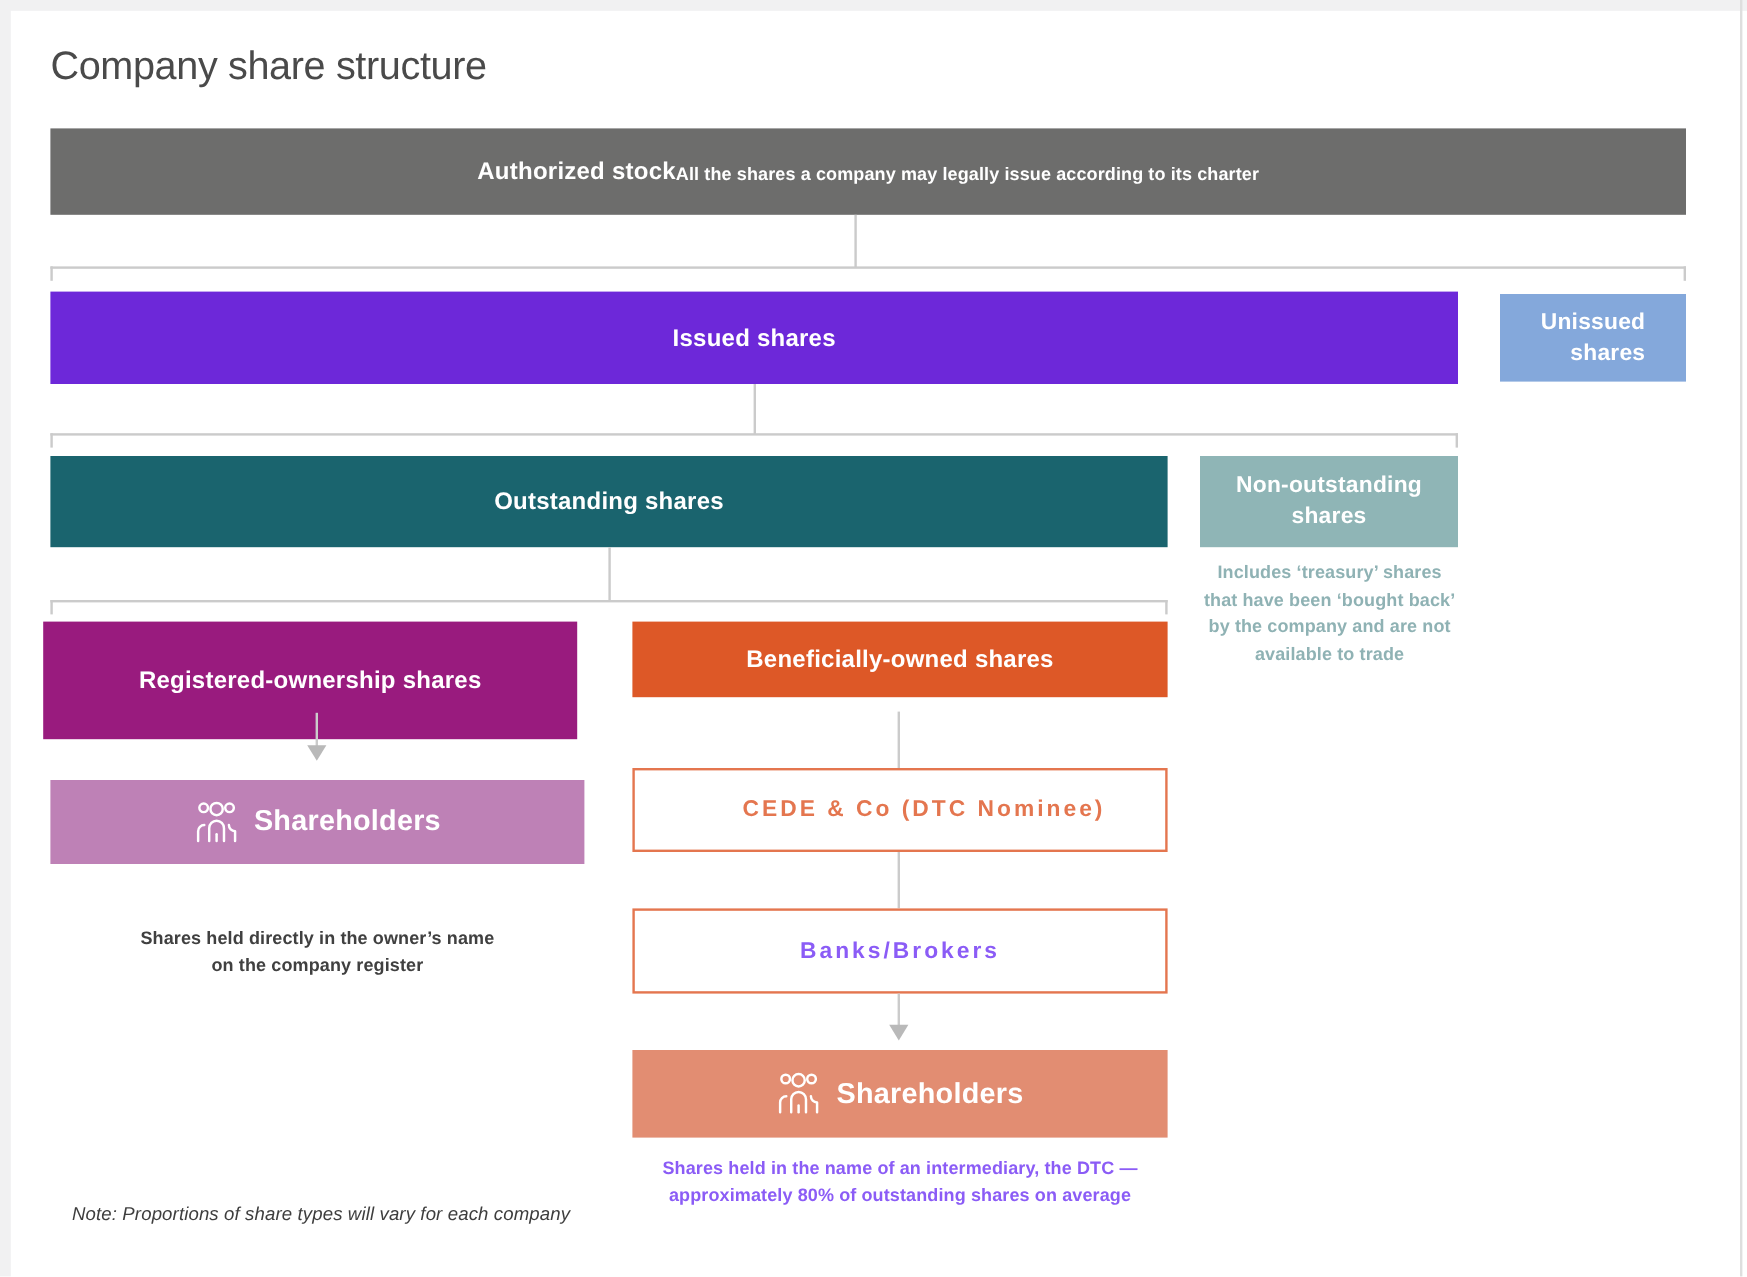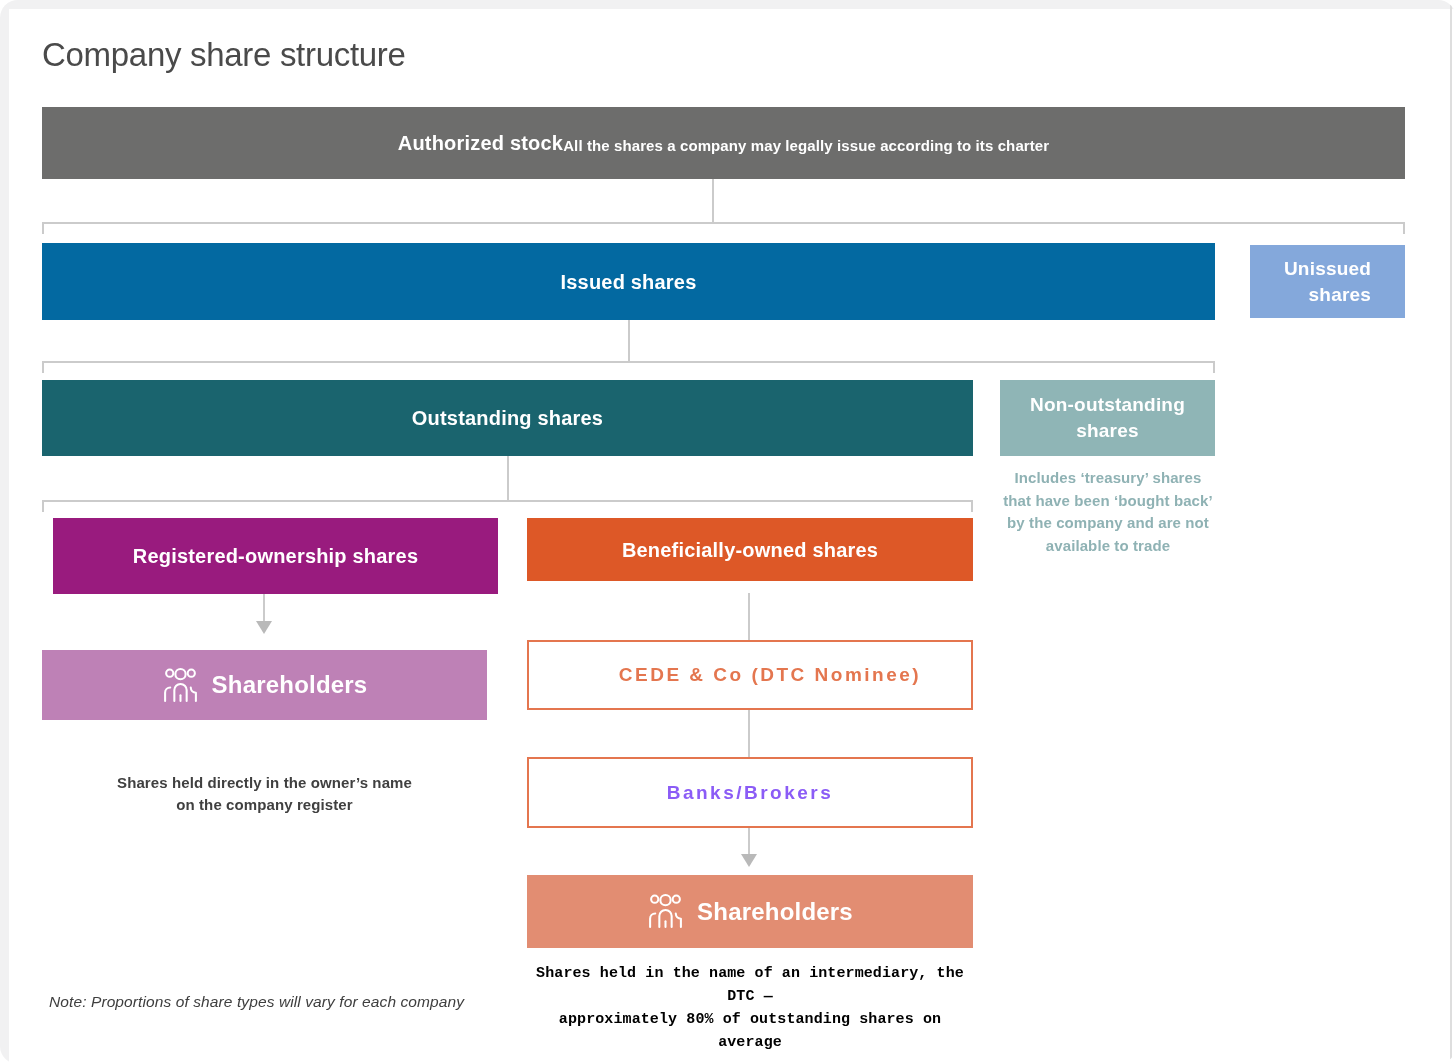--- a/index.html
+++ b/index.html
@@ -1,18 +1,18 @@
 <!DOCTYPE html>
 <html><head>
 <meta charset="utf-8">
 <style>
   html,body{margin:0;padding:0;background:#ffffff;}
   .canvas{
     position:relative;width:1456px;height:1064px;background:#ffffff;
-    font-family:"Liberation Sans", sans-serif;overflow:hidden;border-radius:18px;
+    font-family:"Liberation Sans", sans-serif;overflow:hidden;
   }
   .frame-top{position:absolute;left:0;top:0;width:1456px;height:9px;background:#f1f1f2;}
   .frame-left{position:absolute;left:0;top:0;width:9px;height:1064px;background:#f1f1f2;}
   .frame-right{position:absolute;left:1450px;top:0;width:2px;height:1064px;background:#dedede;}
 
   .page-title{
     position:absolute;left:42px;top:36px;margin:0;
     font-size:33px;font-weight:500;color:#4a4a4a;letter-spacing:-0.3px;
   }
 
@@ -23,21 +23,21 @@
   .box-title{font-size:20px;font-weight:700;line-height:26px;white-space:pre-line;letter-spacing:0.2px;}
   .box-sub{font-size:15px;font-weight:600;margin-top:4px;letter-spacing:0.1px;}
 
   .authorized{left:42px;top:107px;width:1363px;height:72px;}
   .issued{left:42px;top:243px;width:1173px;height:77px;}
   .unissued{left:1250px;top:245px;width:155px;height:73px;}
   .unissued .box-title{font-size:19px;text-align:right;}
   .outstanding{left:42px;top:380px;width:931px;height:76px;}
   .non-outstanding{left:1000px;top:380px;width:215px;height:76px;}
   .non-outstanding .box-title{font-size:19px;}
-  .registered{left:53px;top:518px;width:445px;height:76px;}
+  .registered{left:36px;top:518px;width:445px;height:98px;}
   .beneficial{left:527px;top:518px;width:446px;height:63px;}
   .shareholders-reg{left:42px;top:650px;width:445px;height:70px;}
   .shareholders-ben{left:527px;top:875px;width:446px;height:73px;}
 
   .outline-box{
     position:absolute;display:flex;align-items:center;justify-content:center;
     background:#ffffff;border:2px solid;box-sizing:border-box;text-align:center;
     font-size:19px;font-weight:700;letter-spacing:2.5px;
   }
   .cede{left:527px;top:640px;width:446px;height:70px;padding-left:40px;}
@@ -57,21 +57,21 @@
   .cap-ben{left:527px;top:962px;width:446px;line-height:23px;}
 
   .conn{position:absolute;background:#cbcbcb;}
   .arrowhead{
     position:absolute;width:0;height:0;
     border-left:8px solid transparent;border-right:8px solid transparent;
     border-top:13px solid #b9b9b9;
   }
 
   .note{
-    position:absolute;left:44px;top:988px;margin:5px;
+    position:absolute;left:44px;top:988px;margin:16px;
     font-size:15.5px;font-style:italic;color:#3e3e3e;letter-spacing:0.1px;
   }
 </style>
 </head>
 <body>
 
 <div class="canvas">
   <div class="frame-top"></div>
   <div class="frame-left"></div>
   <div class="frame-right"></div>
@@ -81,21 +81,21 @@
   <div class="box authorized" style="background: rgb(109, 109, 108);">
     <div class="box-title">Authorized stock</div>
     <div class="box-sub">All the shares a company may legally issue according to its charter</div>
   </div>
 
   <div class="conn" style="left:712px;top:179px;width:2px;height:44px;"></div>
   <div class="conn" style="left:42px;top:222px;width:1363px;height:2px;"></div>
   <div class="conn" style="left:42px;top:222px;width:2px;height:12px;"></div>
   <div class="conn" style="left:1403px;top:222px;width:2px;height:12px;"></div>
 
-  <div class="box issued" style="background: #0369a1; text-align: center;">
+  <div class="box issued" style="background: #6d28d9; text-align: center;">
     <div class="box-title">Issued shares</div>
   </div>
 
   <div class="box unissued" style="background: rgb(132, 168, 219);">
     <div class="box-title">Unissued
 shares</div>
   </div>
 
   <div class="conn" style="left:628px;top:320px;width:2px;height:42px;"></div>
   <div class="conn" style="left:42px;top:361px;width:1173px;height:2px;"></div>
@@ -170,17 +170,17 @@
         <circle cx="7.5" cy="7" r="3.5"></circle>
         <circle cx="28.5" cy="7" r="3.5"></circle>
         <path d="M12 34 V23.5 a6 6 0 0 1 12 0 V34"></path>
         <path d="M18 28.5 V34"></path>
         <path d="M3 34 v-8 a5 5 0 0 1 5 -5"></path>
         <path d="M33 34 v-8 a5 5 0 0 1 -5 -5"></path>
       </svg>
       <div class="box-title">Shareholders</div>
     </div>
   </div>
-  <div class="caption cap-ben" style="color: #000000; font-family: Liberation Mono, monospace;">Shares held in the name of an intermediary, the DTC —
+  <div class="caption cap-ben" style="color: #8b5cf6;">Shares held in the name of an intermediary, the DTC —
 approximately 80% of outstanding shares on average</div>
 
   <p class="note">Note: Proportions of share types will vary for each company</p>
 </div>
 
 </body></html>

